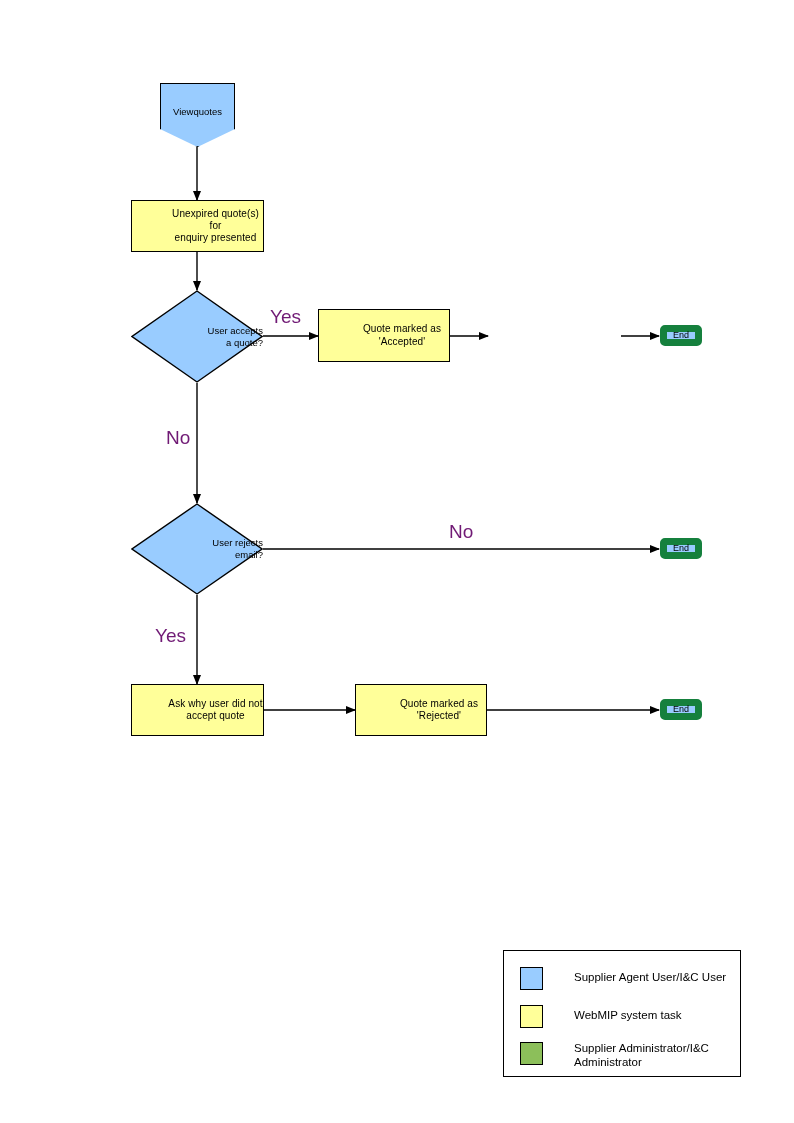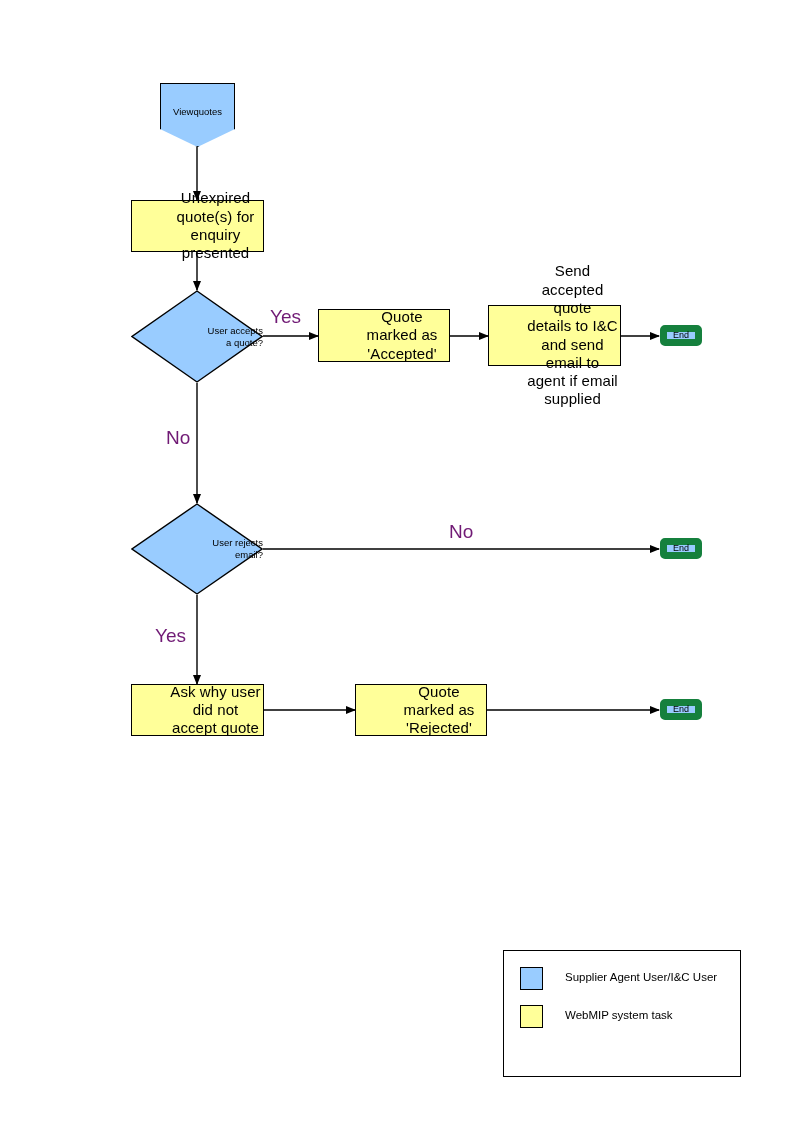--- a/index.html
+++ b/index.html
@@ -41,21 +41,21 @@
   .node-label {
     display: block;
     width: 100%;
     white-space: pre-line;
   }
 
   
   .process {
     background: #ffff99;
     border: 1px solid #000000;
-    font-size: 15px;
+    font-size: 10px;
     letter-spacing: 0.1px;
     padding-left: 36px;
   }
 
   
   .start {
     background: #99ccff;
     border: 1px solid #000000;
     clip-path: polygon(0% 0%, 100% 0%, 100% 72%, 50% 100%, 0% 72%);
     font-size: 9.5px;
@@ -125,21 +125,21 @@
     width: 23px;
     height: 23px;
     border: 1px solid #000000;
     box-sizing: border-box;
     flex: 0 0 auto;
     margin-top: 1px;
   }
   .legend-text {
     font-size: 11.5px;
     line-height: 1.22;
-    margin-left: 22px;
+    margin-left: 31px;
     color: #000;
     white-space: pre-line;
     padding-top: 4px;
   }
   .legend-text.two-line { padding-top: 0px; }
 </style>
 </head>
 <body>
 
 <div id="canvas">
@@ -189,26 +189,20 @@
     </svg>
     <span class="node-label">User accepts
 a quote?</span>
   </div>
 
   <div class="node process" style="left:318px; top:309px; width:132px; height:53px;">
     <span class="node-label">Quote  marked as
 'Accepted'</span>
   </div>
 
-  <div class="node process" style="left:488px; top:305px; width:133px; height:61px;">
-    <span class="node-label">Send accepted quote
-details to I&amp;C and send
-email to agent if email
-supplied</span>
-  </div>
 
   <div class="node terminator" style="left:660px; top:325px; width:42px; height:21px;">
     <span class="node-label">End</span>
   </div>
 
   <div class="node decision" style="left:131px; top:503px; width:132px; height:92px;">
     <svg class="diamond-svg" viewBox="0 0 132 92" preserveAspectRatio="none">
       <polygon points="66,1 131,46 66,91 1,46" fill="#99ccff" stroke="#000000" stroke-width="1.4" vector-effect="non-scaling-stroke"></polygon>
     </svg>
     <span class="node-label">User rejects
@@ -246,16 +240,21 @@
     <div class="legend-row" style="top:15px;">
       <span class="legend-swatch" style="background:#99ccff;"></span>
       <span class="legend-text">Supplier Agent User/I&amp;C User</span>
     </div>
 
     <div class="legend-row" style="top:53px;">
       <span class="legend-swatch" style="background:#ffff99;"></span>
       <span class="legend-text">WebMIP system task</span>
     </div>
 
+    <div class="legend-row" style="top:90px;">
+      <span class="legend-swatch" style="background:#8cbf5a;"></span>
+      <span class="legend-text two-line">Supplier Administrator/I&amp;C
+Administrator</span>
+    </div>
 
   </div>
 
 </div>
 
 </body></html>

